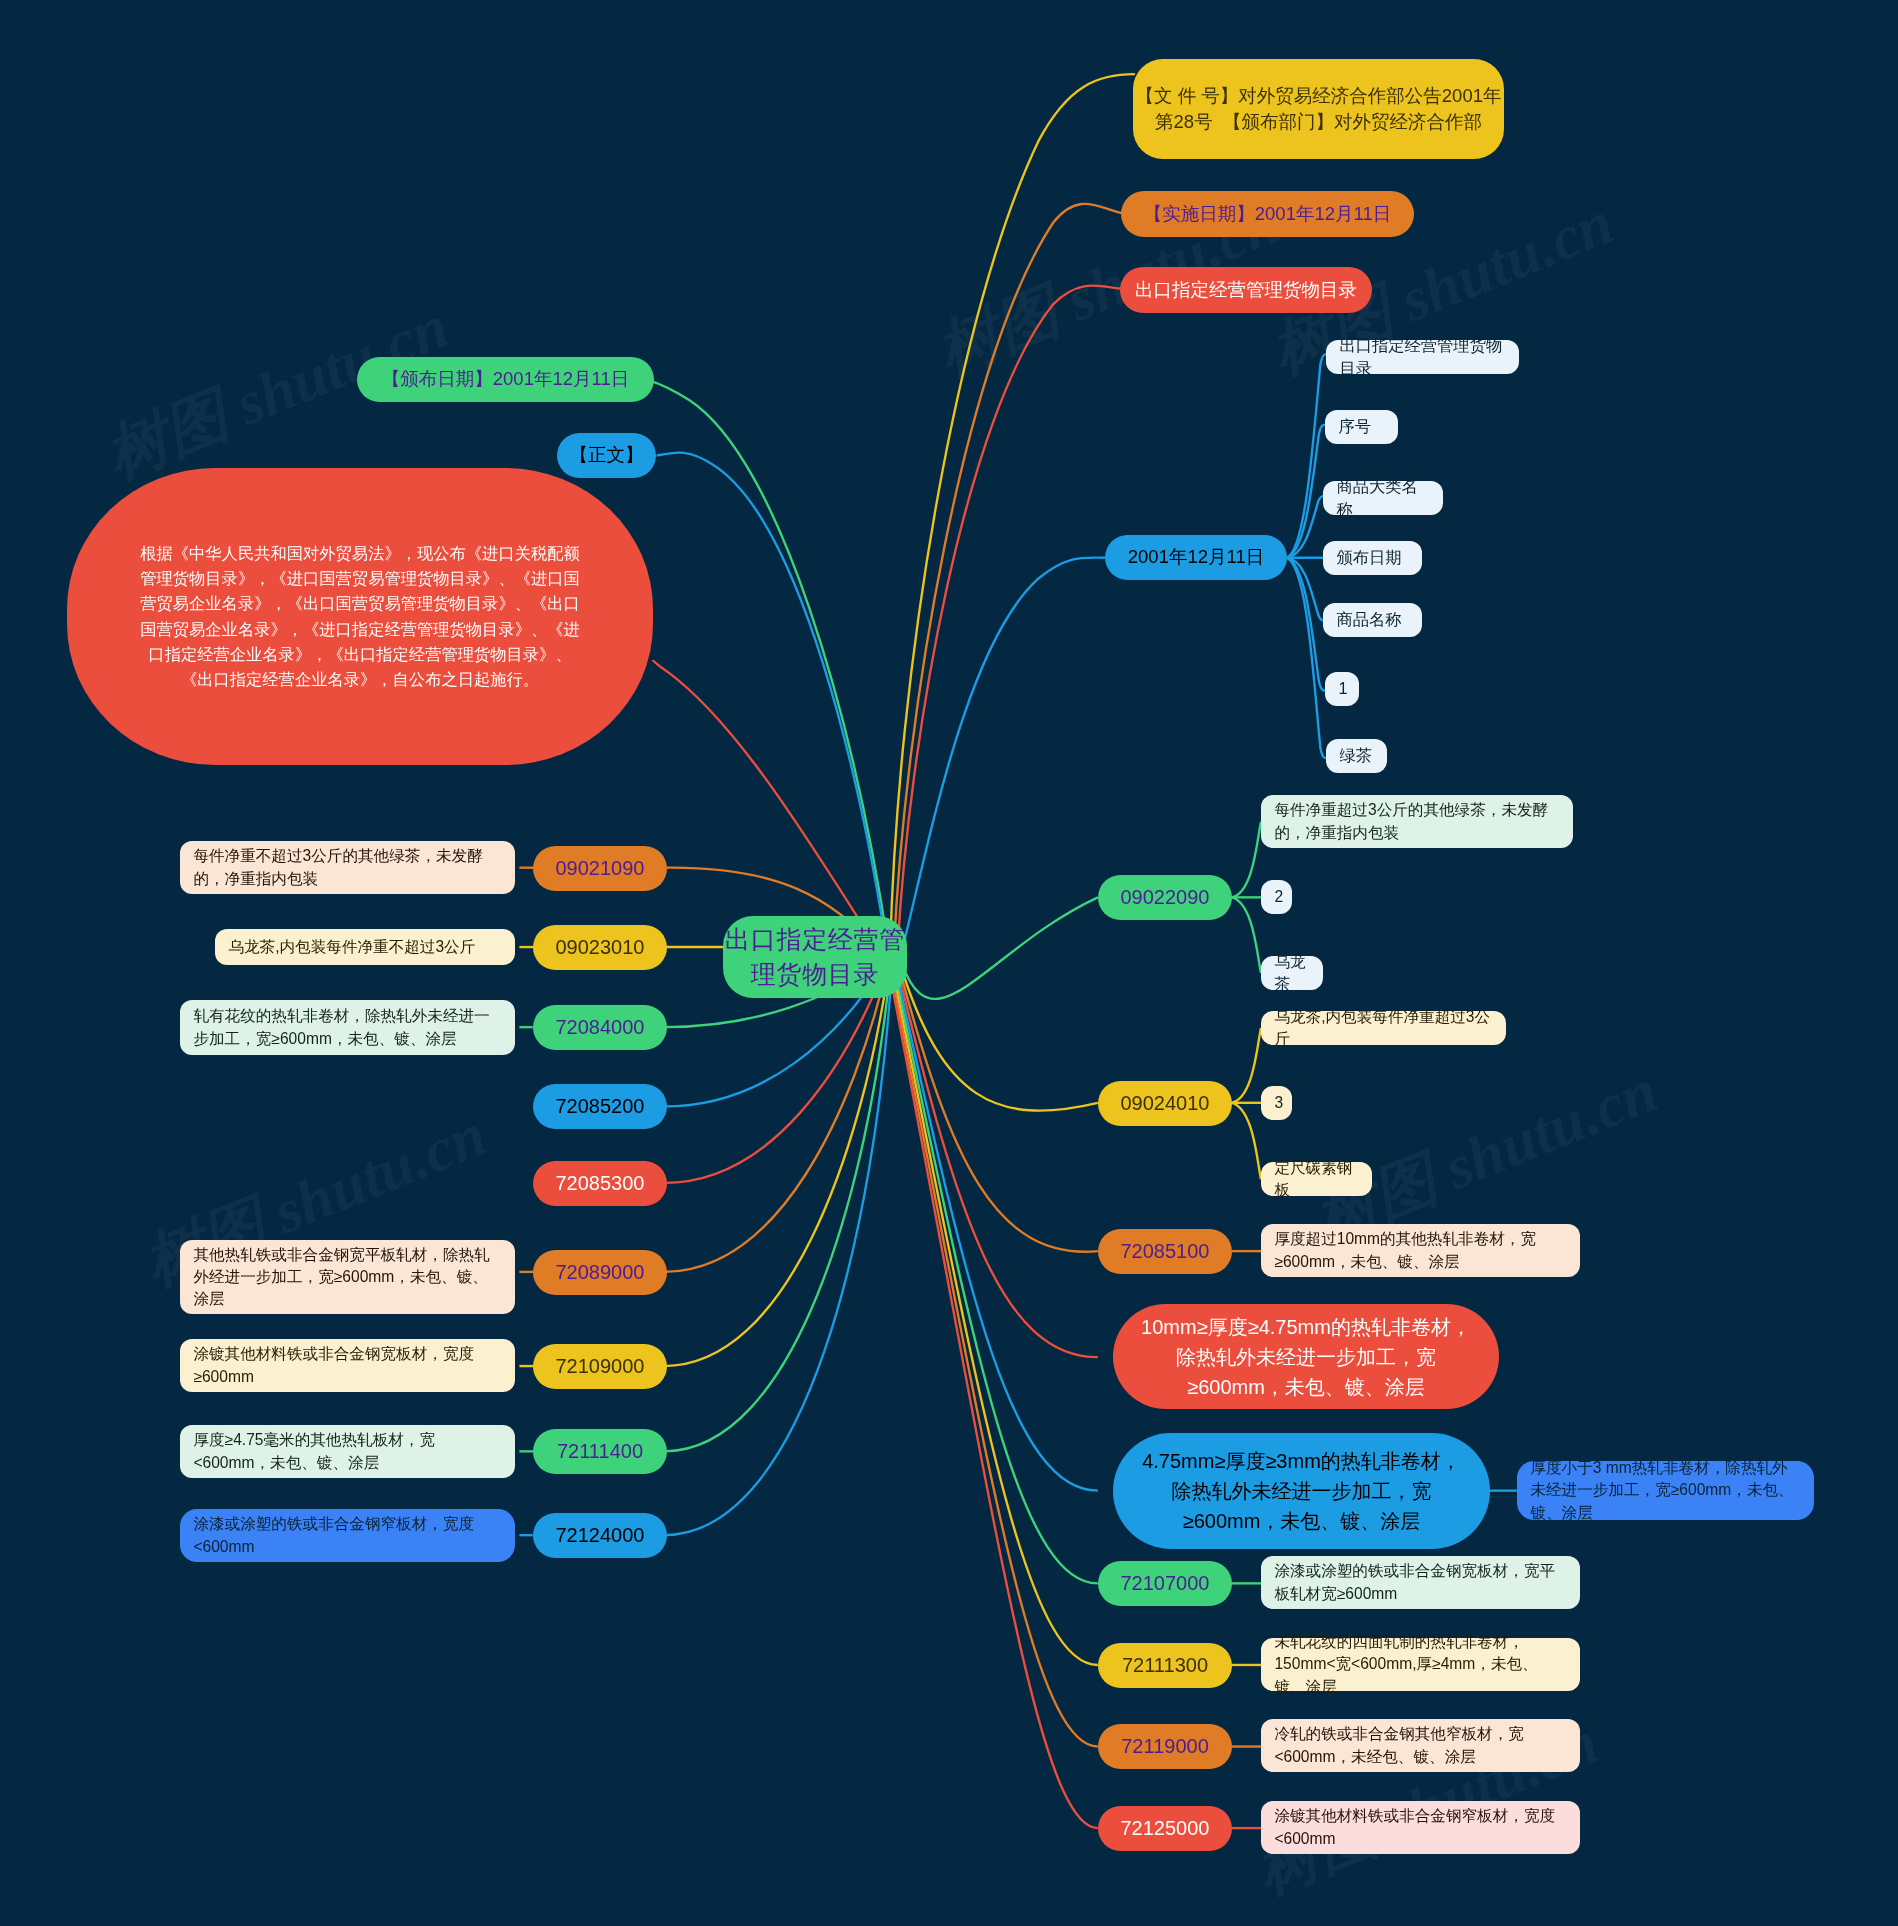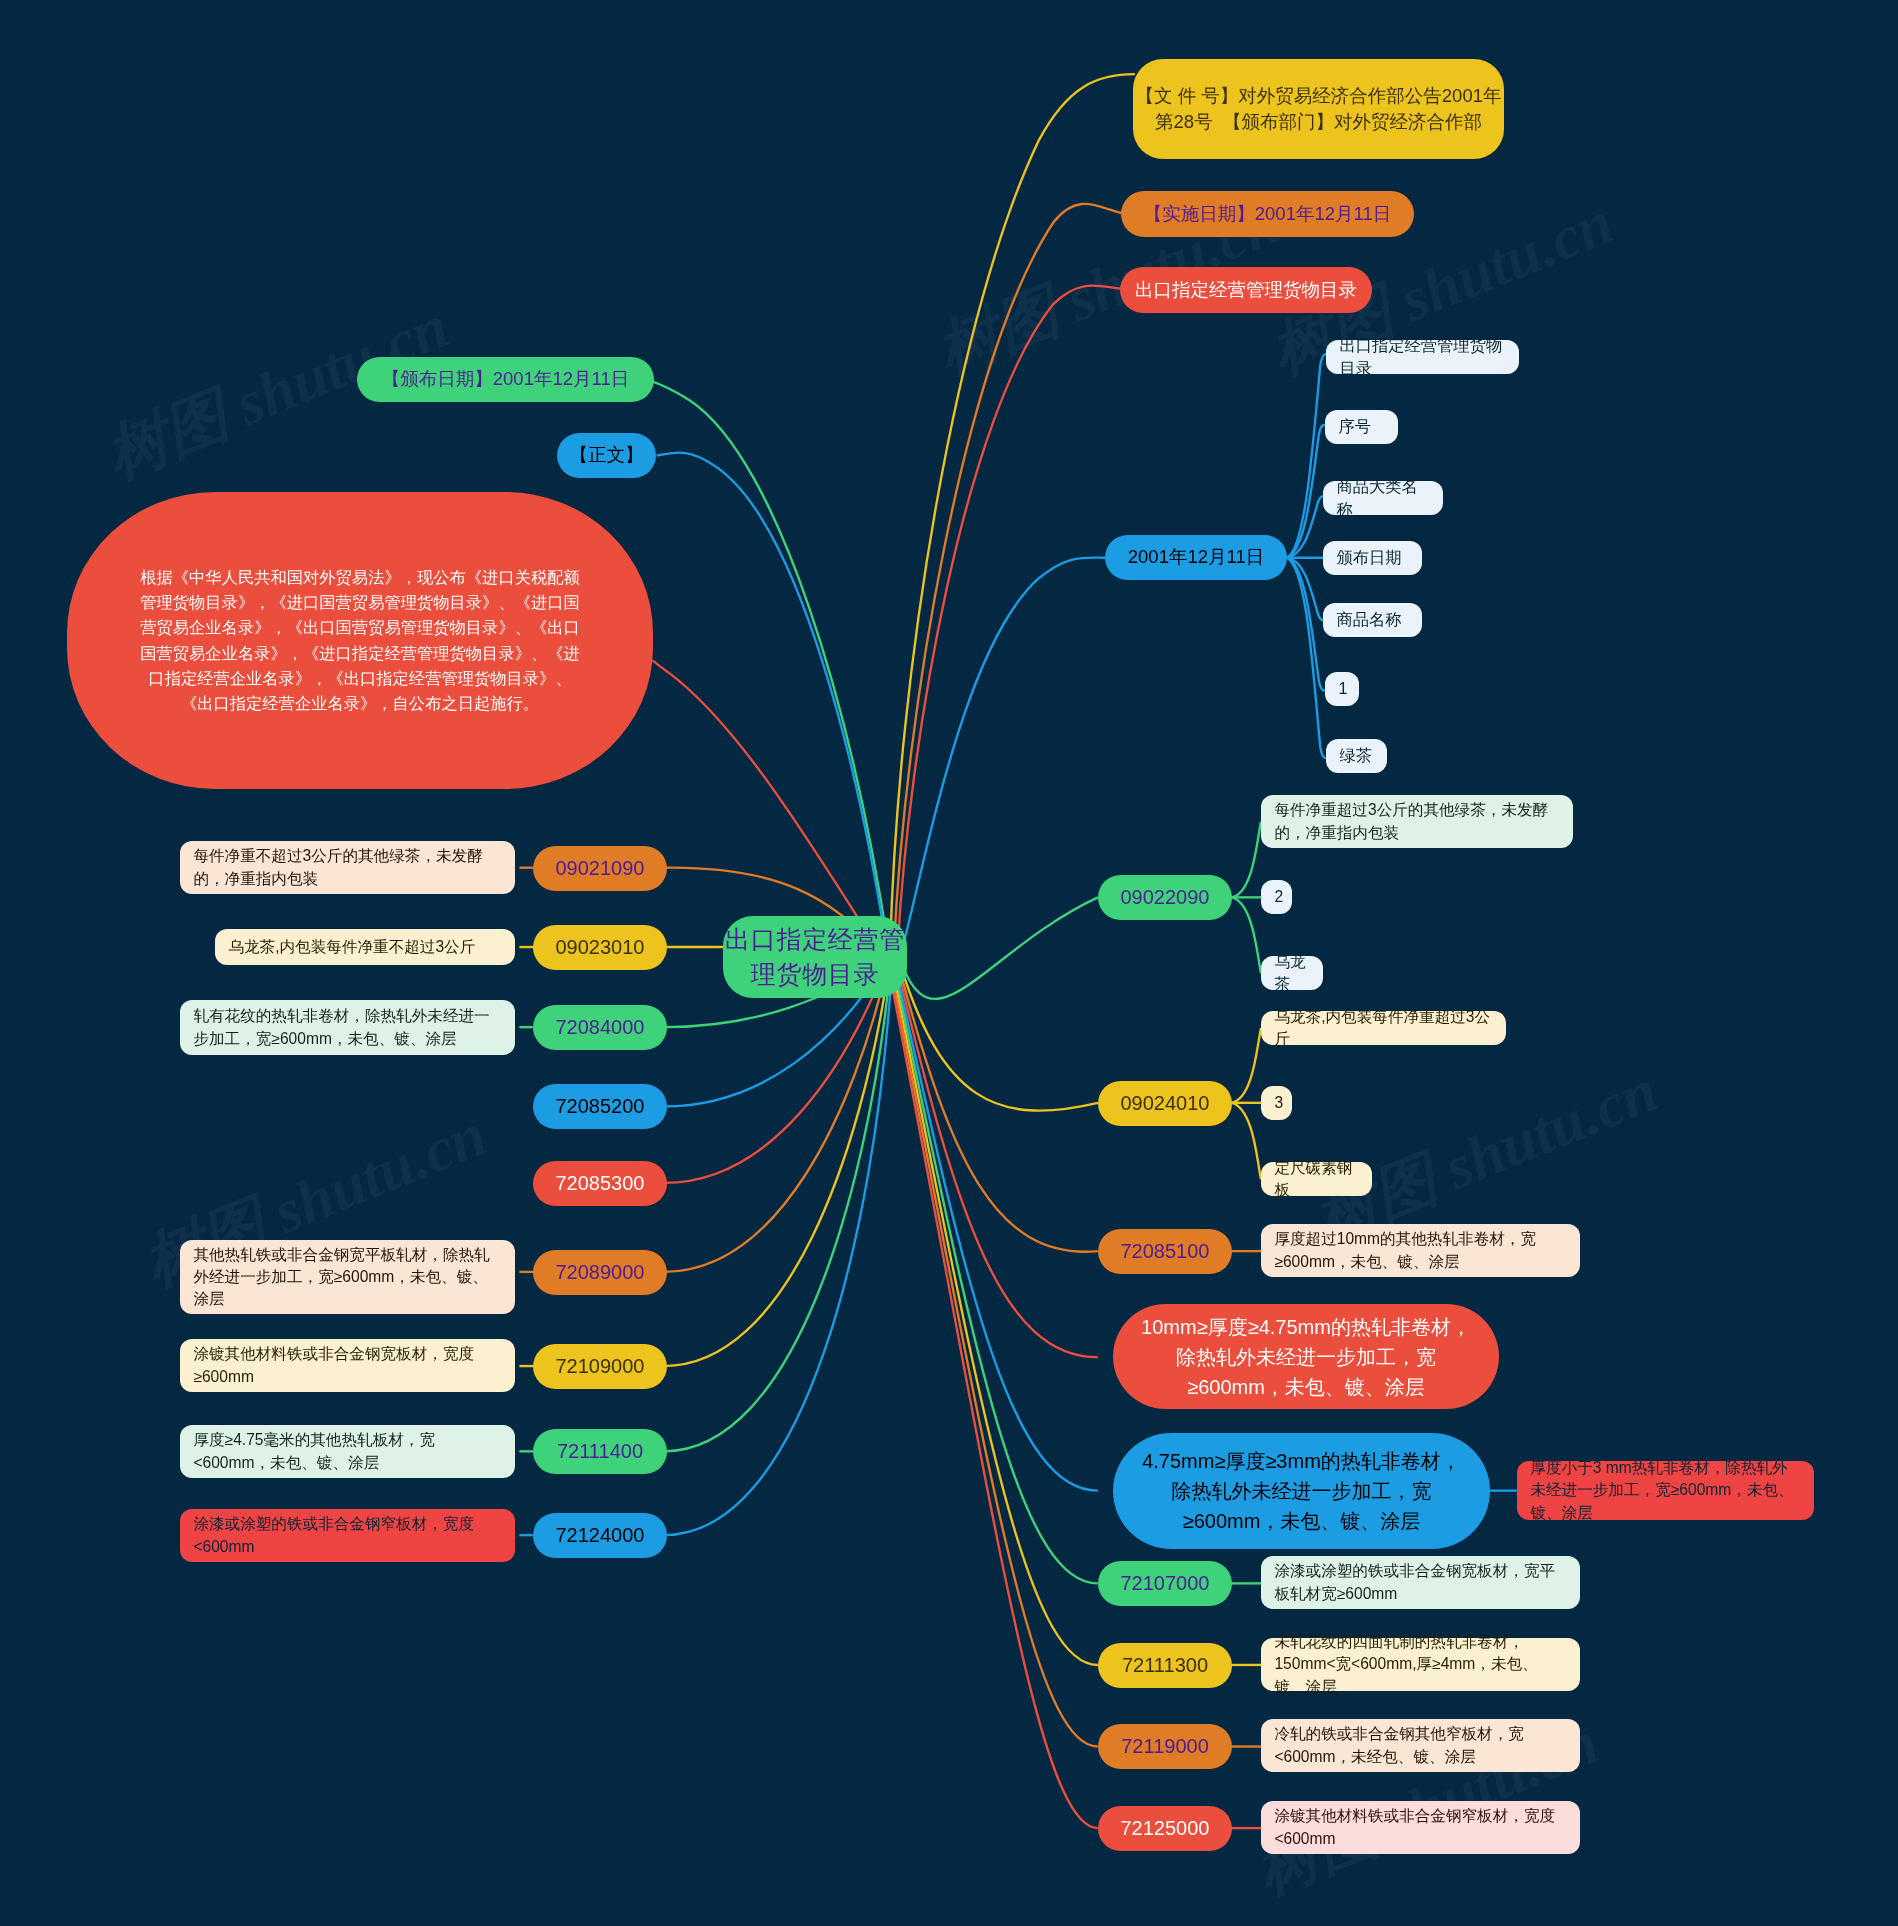--- a/index.html
+++ b/index.html
@@ -37,21 +37,21 @@
   .c-blue    { background:#1b9ce3; color:#000000; }
   .c-red     { background:#ec4e3d; color:#ffffff; }
   .c-orange  { background:#e07b26; color:#4c1d95; }
   .c-yellow  { background:#edc31e; color:#3a3003; }
 
   
   .leaf { border-radius: 12px; padding:9px 13.4px; font-weight:400; text-align:left; justify-content:flex-start; }
   .l-mint   { background:#dff2e8; color:#12241a; }
   .l-peach  { background:#fbe5d4; color:#221409; }
   .l-cream  { background:#fbf0cf; color:#241d04; }
-  .l-ice    { background:#ef4444; color:#0a2234; }
+  .l-ice    { background:#3b82f6; color:#0a2234;border-radius:17px; }
   .l-rose   { background:#fbdedb; color:#2a0f0c; }
   .l-white  { background:#e9f3f9; color:#0c2433; }
 
   .center-node {
     font-size: 25px; font-weight:400; letter-spacing:0.7px;
   }
   .big { font-size: 20px; }
   .mid { font-size: 18.5px; }
   .sm  { font-size: 16.3px; }
   .xs  { font-size: 15.6px; }
@@ -142,21 +142,21 @@
   <div class="node c-yellow mid" style="left:1133px; top:59px; width:371px; height:100px;">【文 件 号】对外贸易经济合作部公告2001年第28号  【颁布部门】对外贸经济合作部</div>
 
   <div class="node c-orange mid" style="left:1121px; top:191px; width:293px; height:46px;">【实施日期】2001年12月11日</div>
 
   <div class="node c-red mid" style="left:1120px; top:267px; width:252px; height:46px;">出口指定经营管理货物目录</div>
 
   <div class="node c-green mid" style="left:357px; top:357px; width:297px; height:45px;">【颁布日期】2001年12月11日</div>
 
   <div class="node c-blue mid" style="left:557px; top:433px; width:99px; height:45px;">【正文】</div>
 
-  <div class="node c-red sm" style="left:67px; top:492px; width:586px; height:297px; border-radius:148px/141px; padding:22px 70px; line-height:1.55;">根据《中华人民共和国对外贸易法》，现公布《进口关税配额管理货物目录》，《进口国营贸易管理货物目录》、《进口国营贸易企业名录》，《出口国营贸易管理货物目录》、《出口国营贸易企业名录》，《进口指定经营管理货物目录》、《进口指定经营企业名录》，《出口指定经营管理货物目录》、《出口指定经营企业名录》，自公布之日起施行。</div>
+  <div class="node c-red sm" style="left:67px; top:468px; width:586px; height:297px; border-radius:148px/141px; padding:22px 70px; line-height:1.55;">根据《中华人民共和国对外贸易法》，现公布《进口关税配额管理货物目录》，《进口国营贸易管理货物目录》、《进口国营贸易企业名录》，《出口国营贸易管理货物目录》、《出口国营贸易企业名录》，《进口指定经营管理货物目录》、《进口指定经营企业名录》，《出口指定经营管理货物目录》、《出口指定经营企业名录》，自公布之日起施行。</div>
 
   <div class="node c-blue mid" style="left:1105px; top:535px; width:182px; height:45px;">2001年12月11日</div>
 
   <div class="node leaf l-white sm" style="left:1326px; top:340px; width:193px; height:34px;">出口指定经营管理货物目录</div>
   <div class="node leaf l-white sm" style="left:1325px; top:410px; width:73px; height:34px;">序号</div>
   <div class="node leaf l-white sm" style="left:1323px; top:481px; width:120px; height:34px;">商品大类名称</div>
   <div class="node leaf l-white sm" style="left:1323px; top:541px; width:99px; height:34px;">颁布日期</div>
   <div class="node leaf l-white sm" style="left:1323px; top:603px; width:99px; height:34px;">商品名称</div>
   <div class="node leaf l-white sm" style="left:1325px; top:672px; width:34px; height:34px;">1</div>
   <div class="node leaf l-white sm" style="left:1326px; top:739px; width:61px; height:34px;">绿茶</div>

